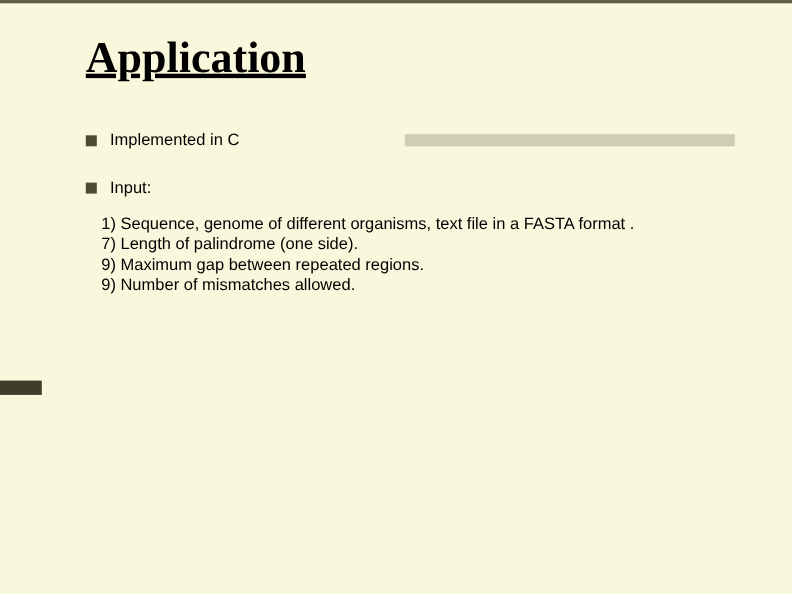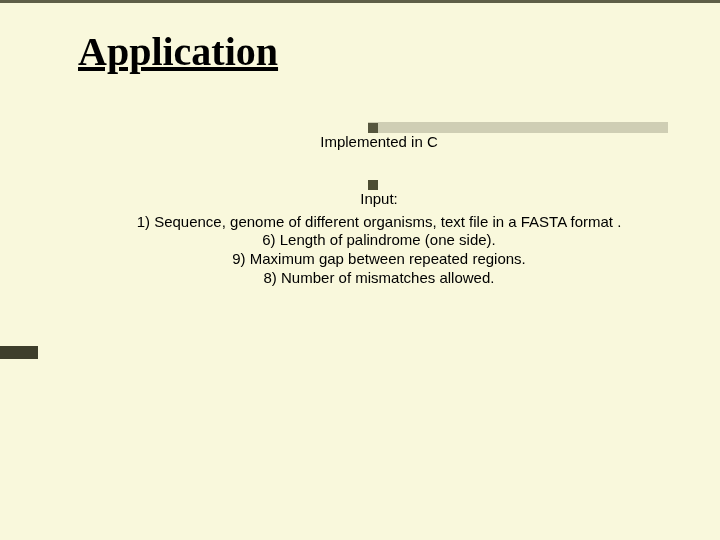--- a/index.html
+++ b/index.html
@@ -28,40 +28,38 @@
   }
   .content {
     margin-left: 78px;
     margin-right: 40px;
     font-size: 15px;
     color: #000;
     line-height: 1.25;
   }
   .bul-row {
     display: flex;
-    align-items: center;
+    align-items: flex-start;
     margin-bottom: 24px;
-    flex-direction: column;
   }
   .block-section {
     margin-bottom: 24px;
   }
   .bul-marker {
     width: 10px;
     height: 10px;
     background: #4d4d33;
     flex: 0 0 10px;
     margin-top: 4px;
     margin-right: 12px;
   }
   .bul-text { flex: 1; }
   .numbered {
-    margin: 4px;
+    margin: 14px;
     padding: 0;
-    text-align: center;
   }
   .topbar {
     position: absolute;
     top: 0; left: 0;
     width: 720px;
     height: 3px;
     background: #5f5f48;
   }
   .shade {
     position: absolute;
@@ -98,21 +96,21 @@
       <div class="bul-text">Implemented in C</div>
     </div>
 
     <div class="block-section">
       <div class="bul-row" style="margin-bottom:0;">
         <div class="bul-marker"></div>
         <div class="bul-text">Input:</div>
       </div>
       <div class="numbered">
         <div>1) Sequence, genome of different organisms, text file in a FASTA format .</div>
-        <div>6) Length of palindrome (one side).</div>
+        <div>7) Length of palindrome (one side).</div>
         <div>9) Maximum gap between repeated regions.</div>
-        <div>8) Number of mismatches allowed.</div>
+        <div>9) Number of mismatches allowed.</div>
       </div>
     </div>
 
 
   </div>
 </div>
 
 </body></html>

